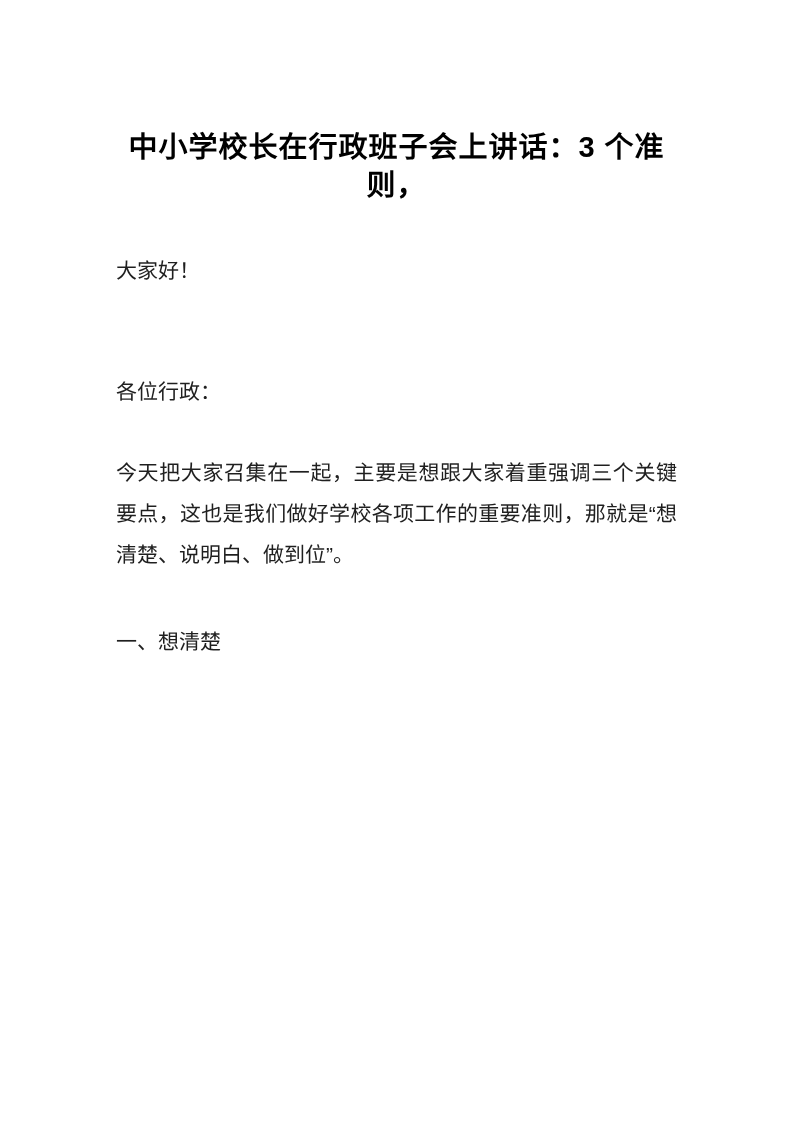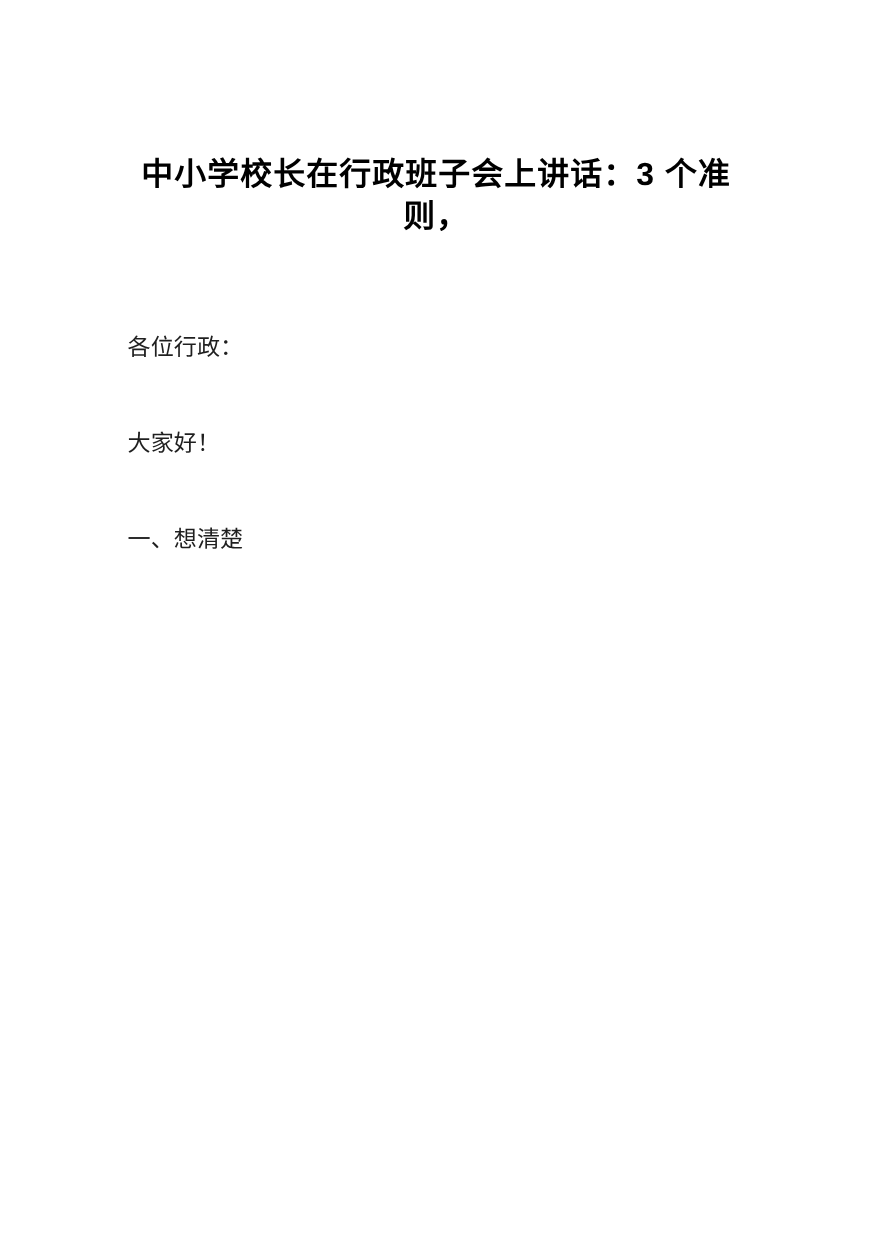--- a/index.html
+++ b/index.html
@@ -13,21 +13,20 @@
     background: var(--bg);
     font-family: "Liberation Sans", "DejaVu Sans", sans-serif;
   }
   .page {
     position: relative;
     width: 793px;
     height: 856px;
     background: var(--bg);
     padding: 0 116px;
     overflow: hidden;
-    margin-top: 12px;
   }
   .title-line {
     font-size: 29px;
     font-weight: 700;
     line-height: 38px;
     text-align: center;
     color: var(--title-color);
     letter-spacing: 1px;
   }
   .title-line-1 { margin-top: 128px; }
@@ -45,21 +44,22 @@
   .para-think      { margin-top: 40px; }
 </style>
 </head>
 <body>
 
 <div class="page">
 
   <h1 class="title-line title-line-1">中小学校长在行政班子会上讲话：3 个准则，</h1>
 
 
+  <p class="para greeting">大家好！</p>
+
   <p class="para salutation">各位行政：</p>
 
-  <p class="para greeting">大家好！</p>
-
+  <p class="para para-keypoints">今天把大家召集在一起，主要是想跟大家着重强调三个关键要点，这也是我们做好学校各项工作的重要准则，那就是“想清楚、说明白、做到位”。</p>
 
   <p class="para section-heading">一、想清楚</p>
 
 
 </div>
 
 </body></html>

